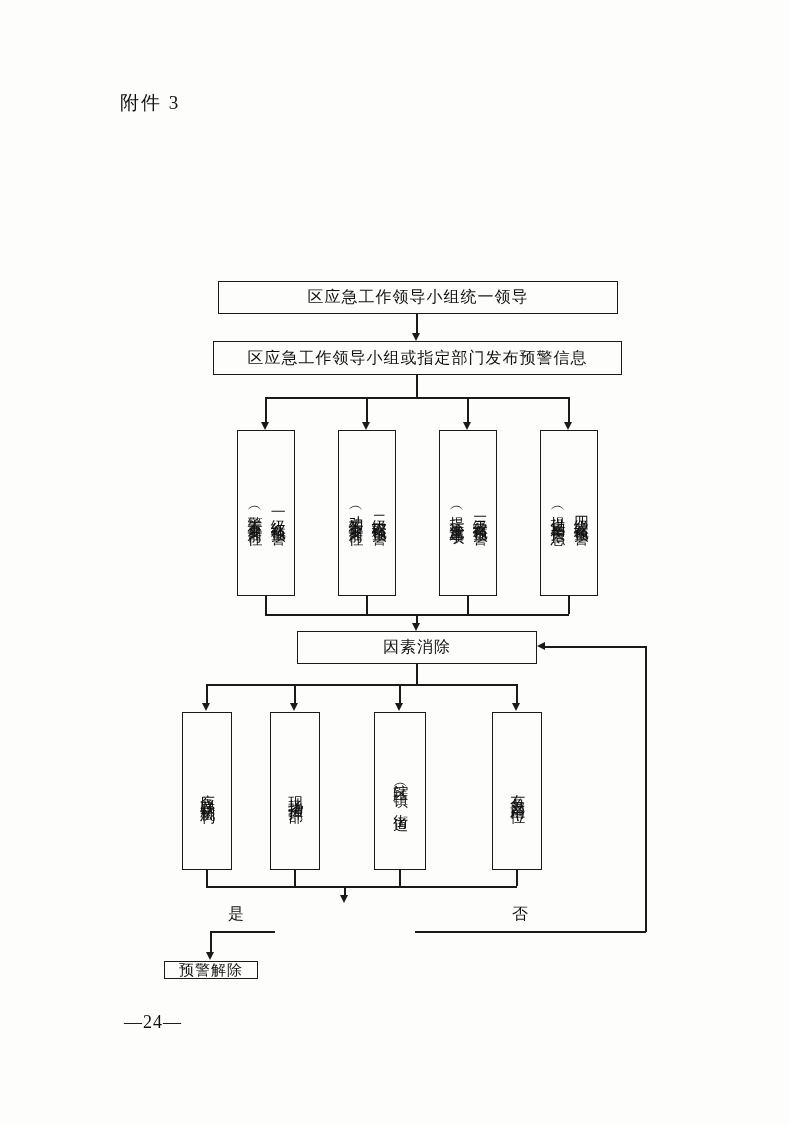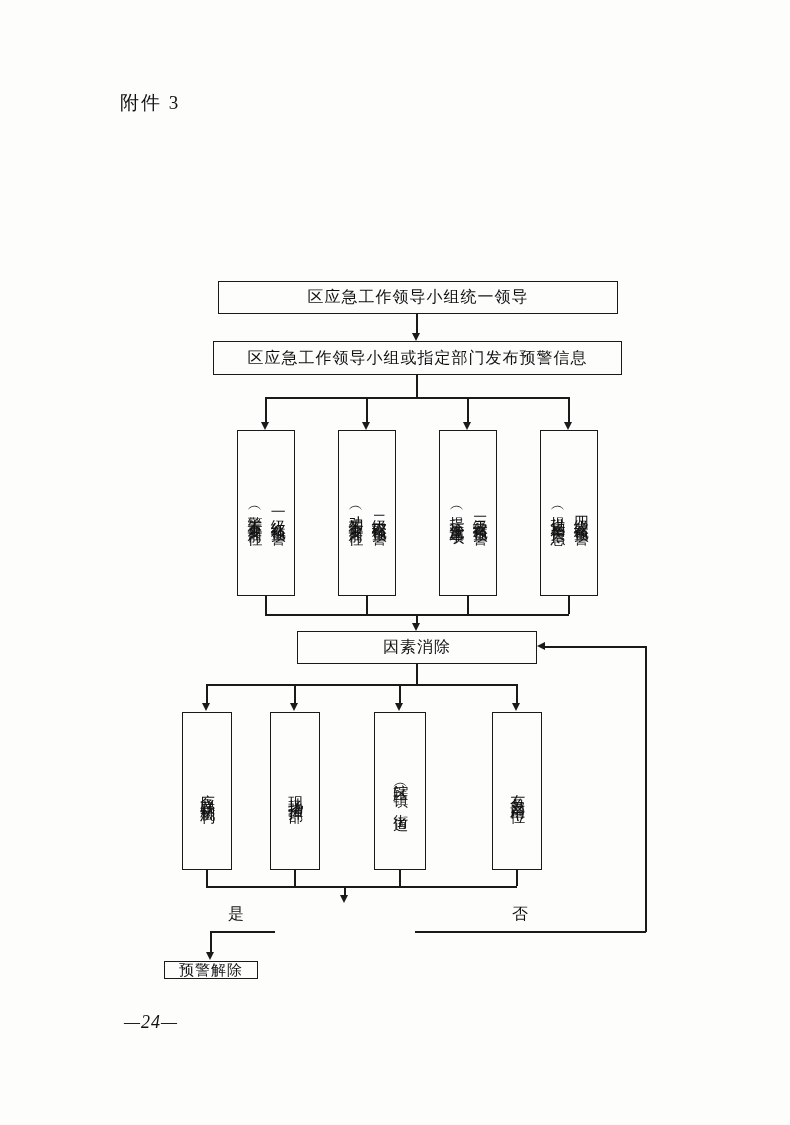--- a/index.html
+++ b/index.html
@@ -8,21 +8,21 @@
     background:#fdfdfc; overflow:hidden;
     font-family:"Liberation Serif","DejaVu Serif",serif;
     color:#111;
   }
   .attachment { position:absolute; left:120px; top:90px; font-size:19px; letter-spacing:2px; }
   .doc-title {
     position:absolute; left:95px; top:147px; width:640px; text-align:center;
     font-family:"Liberation Sans","DejaVu Sans",sans-serif;
     font-weight:bold; font-size:30px; letter-spacing:2px;
   }
-  .pageno { position:absolute; left:124px; top:1012px; font-size:18px; letter-spacing:1px;font-style:italic; }
+  .pageno { position:absolute; left:124px; top:1012px; font-size:18px; letter-spacing:1px; }
 
   .box {
     position:absolute; border:1.5px solid #1a1a1a; background:#fdfdfc;
     display:flex; align-items:center; justify-content:center;
     font-size:16px; letter-spacing:1px; text-align:center; box-sizing:border-box;
   }
   .vbox { font-size:15px; }
   .vtext { writing-mode:vertical-rl; line-height:1.55; letter-spacing:3px; }
   .vtext span { display:block; }
 

